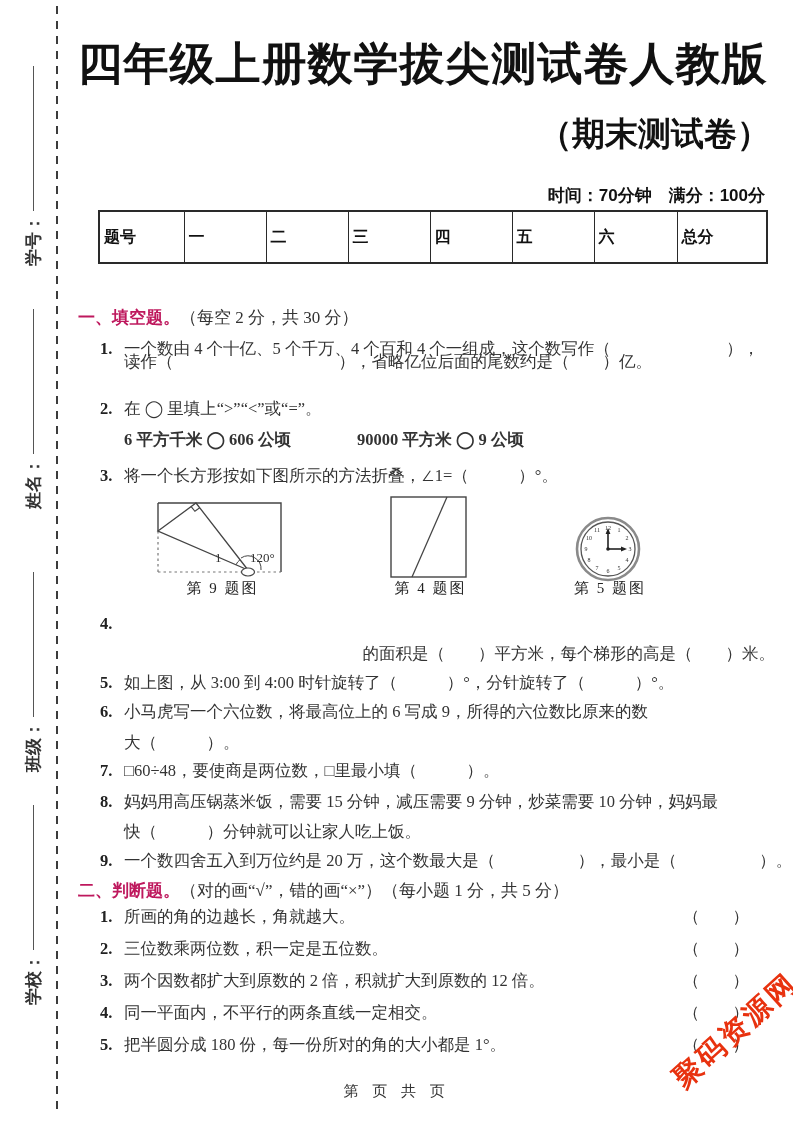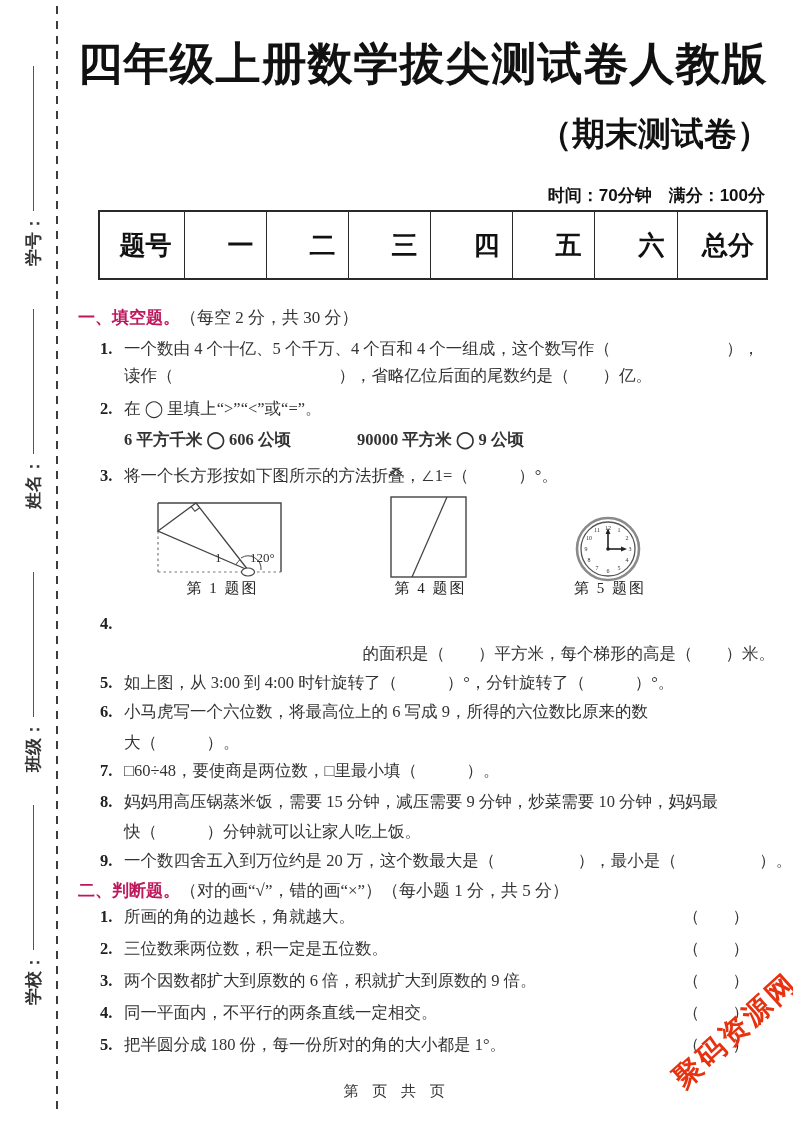--- a/index.html
+++ b/index.html
@@ -35,22 +35,22 @@
     position:absolute;left:75px;top:184px;width:690px;text-align:right;
     font-family:"Liberation Sans", sans-serif;
     font-size:17px;font-weight:bold;color:#111;
   }
   
   .score-table{
     position:absolute;left:98px;top:210px;border-collapse:collapse;
     font-family:"Liberation Sans", sans-serif;
   }
   .score-table td{
-    border:1.5px solid #2a2a2a;text-align:right;vertical-align:middle;
-    font-size:26px;font-weight:bold;color:#111;padding:12px;
+    border:1.5px solid #2a2a2a;text-align:left;vertical-align:middle;
+    font-size:16px;font-weight:bold;color:#111;padding:4px;
   }
   .score-table{border:2.5px solid #2a2a2a;}
   .score-table tr:nth-child(1) td{height:42px;}
   .score-table tr:nth-child(2) td{height:41px;}
   
   .line{
     position:absolute;left:75px;width:700px;font-size:16.5px;line-height:24px;
     color:#333;white-space:nowrap;
   }
   .line .num{position:absolute;left:25px;font-weight:bold;color:#222;}
@@ -133,21 +133,21 @@
     </table>
 
   <div class="sec" style="top:306px;">
     <span class="sec-title">一、填空题。</span><span class="sec-note">（每空 2 分，共 30 分）</span>
   </div>
 
   <div class="line" style="top:337px;">
     <span class="num">1.</span>
     <span class="qtext">一个数由 4 个十亿、5 个千万、4 个百和 4 个一组成，这个数写作（　　　　　　　），</span>
   </div>
-  <div class="line" style="top:364px;">
+  <div class="line" style="top:350px;">
     <span class="qtext">读作（　　　　　　　　　　），省略亿位后面的尾数约是（　　）亿。</span>
   </div>
 
   <div class="line" style="top:397px;">
     <span class="num">2.</span>
     <span class="qtext">在 ◯ 里填上“&gt;”“&lt;”或“=”。</span>
   </div>
   <div class="line" style="top:428px;font-weight:bold;">
     <span class="qtext">6 平方千米 ◯ 606 公顷　　　　90000 平方米 ◯ 9 公顷</span>
   </div>
@@ -165,21 +165,21 @@
       <path d="M8 78 H131" fill="none" stroke="#777" stroke-width="1.2" stroke-dasharray="2.5,3"></path>
       <path d="M8 37 L46 9 L98 76 Z" fill="none" stroke="#444" stroke-width="1.3"></path>
       <polyline points="41.2,12.6 44.9,17.3 49.7,13.7" fill="none" stroke="#444" stroke-width="1.1"></polyline>
       <path d="M90 65.7 A13 13 0 0 0 86 70.8" fill="none" stroke="#444" stroke-width="1"></path>
       <path d="M91 64 A13 13 0 0 1 111 76" fill="none" stroke="#444" stroke-width="1"></path>
       <ellipse cx="98" cy="78" rx="6.5" ry="4" fill="#ffffff" stroke="#444" stroke-width="1.2"></ellipse>
       <text x="65" y="68" font-size="13" fill="#333">1</text>
       <text x="100" y="68" font-size="13" fill="#333">120°</text>
     </svg>
   </div>
-  <div class="fig-caption" style="left:150px;width:145px;">第 1 题图</div>
+  <div class="fig-caption" style="left:150px;width:145px;">第 9 题图</div>
 
   <div class="fig" style="left:388px;top:493px;">
     <svg width="85" height="90" viewBox="0 0 85 90">
       <rect x="3" y="4" width="75" height="80" fill="none" stroke="#444" stroke-width="1.4"></rect>
       <line x1="59" y1="4" x2="24" y2="84" stroke="#444" stroke-width="1.3"></line>
     </svg>
   </div>
   <div class="fig-caption" style="left:388px;width:85px;">第 4 题图</div>
 
   <div class="fig" style="left:574px;top:515px;">
@@ -256,21 +256,21 @@
     <span class="qtext">所画的角的边越长，角就越大。</span>
     <span class="paren">（　　）</span>
   </div>
   <div class="line" style="top:937px;">
     <span class="num">2.</span>
     <span class="qtext">三位数乘两位数，积一定是五位数。</span>
     <span class="paren">（　　）</span>
   </div>
   <div class="line" style="top:969px;">
     <span class="num">3.</span>
-    <span class="qtext">两个因数都扩大到原数的 6 倍，积就扩大到原数的 9 倍。</span>
+    <span class="qtext">两个因数都扩大到原数的 2 倍，积就扩大到原数的 12 倍。</span>
     <span class="paren">（　　）</span>
   </div>
   <div class="line" style="top:1001px;">
     <span class="num">4.</span>
     <span class="qtext">同一平面内，不平行的两条直线一定相交。</span>
     <span class="paren">（　　）</span>
   </div>
   <div class="line" style="top:1033px;">
     <span class="num">5.</span>
     <span class="qtext">把半圆分成 180 份，每一份所对的角的大小都是 1°。</span>

